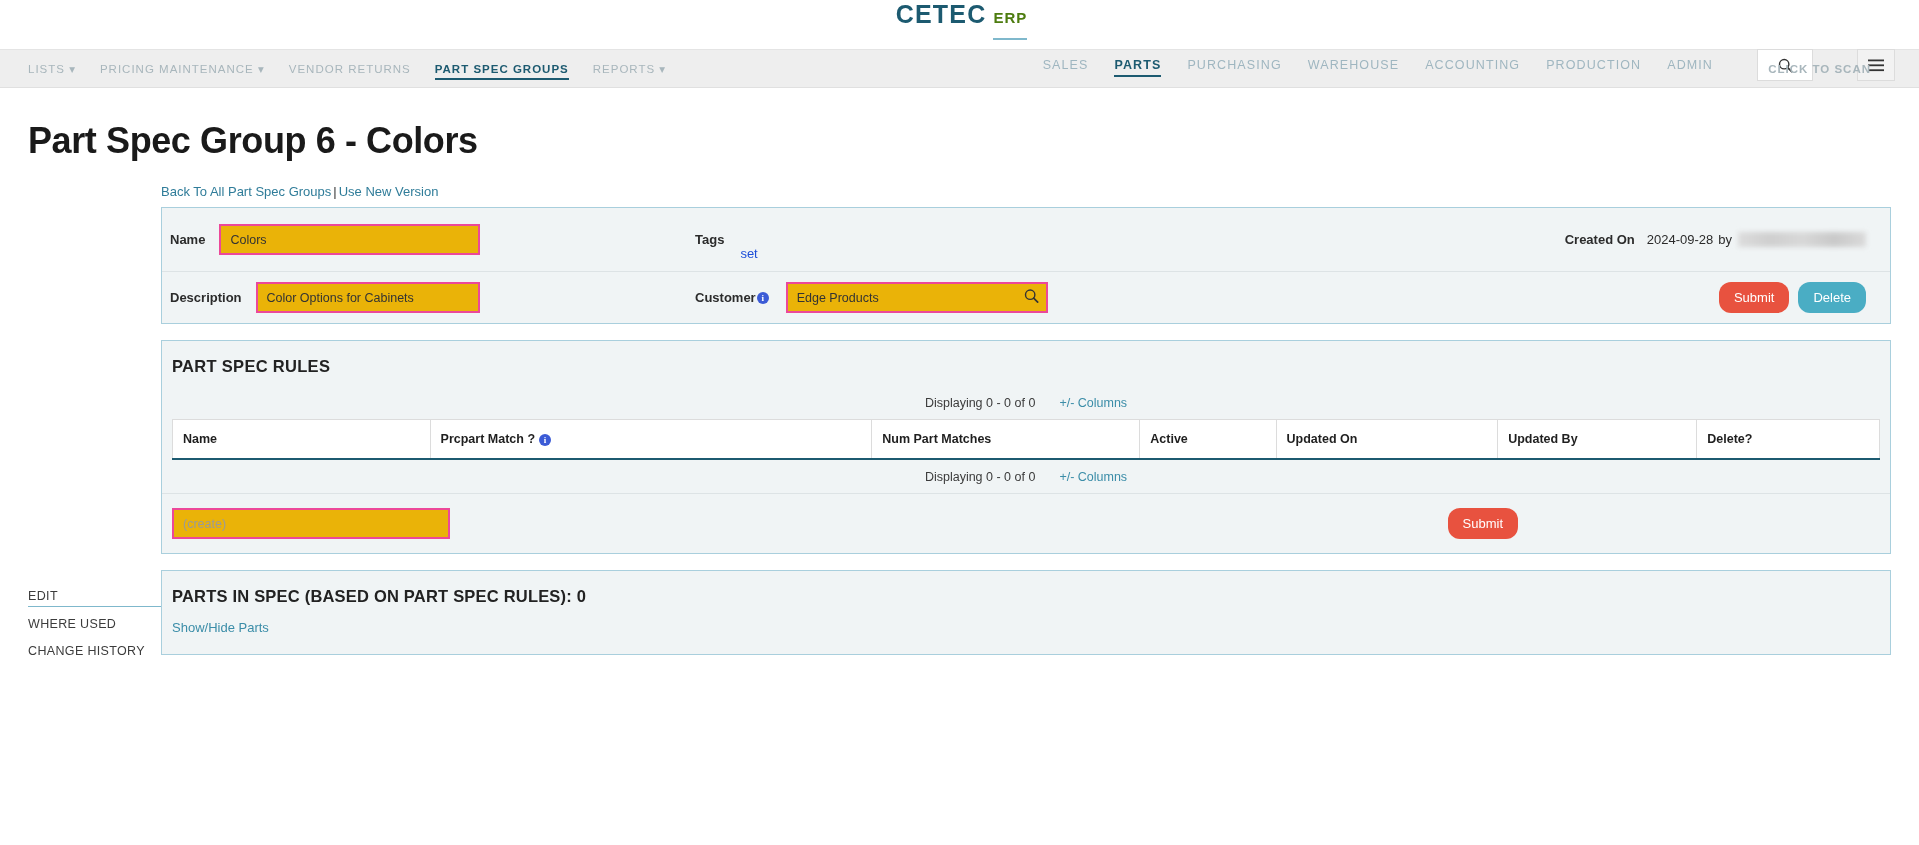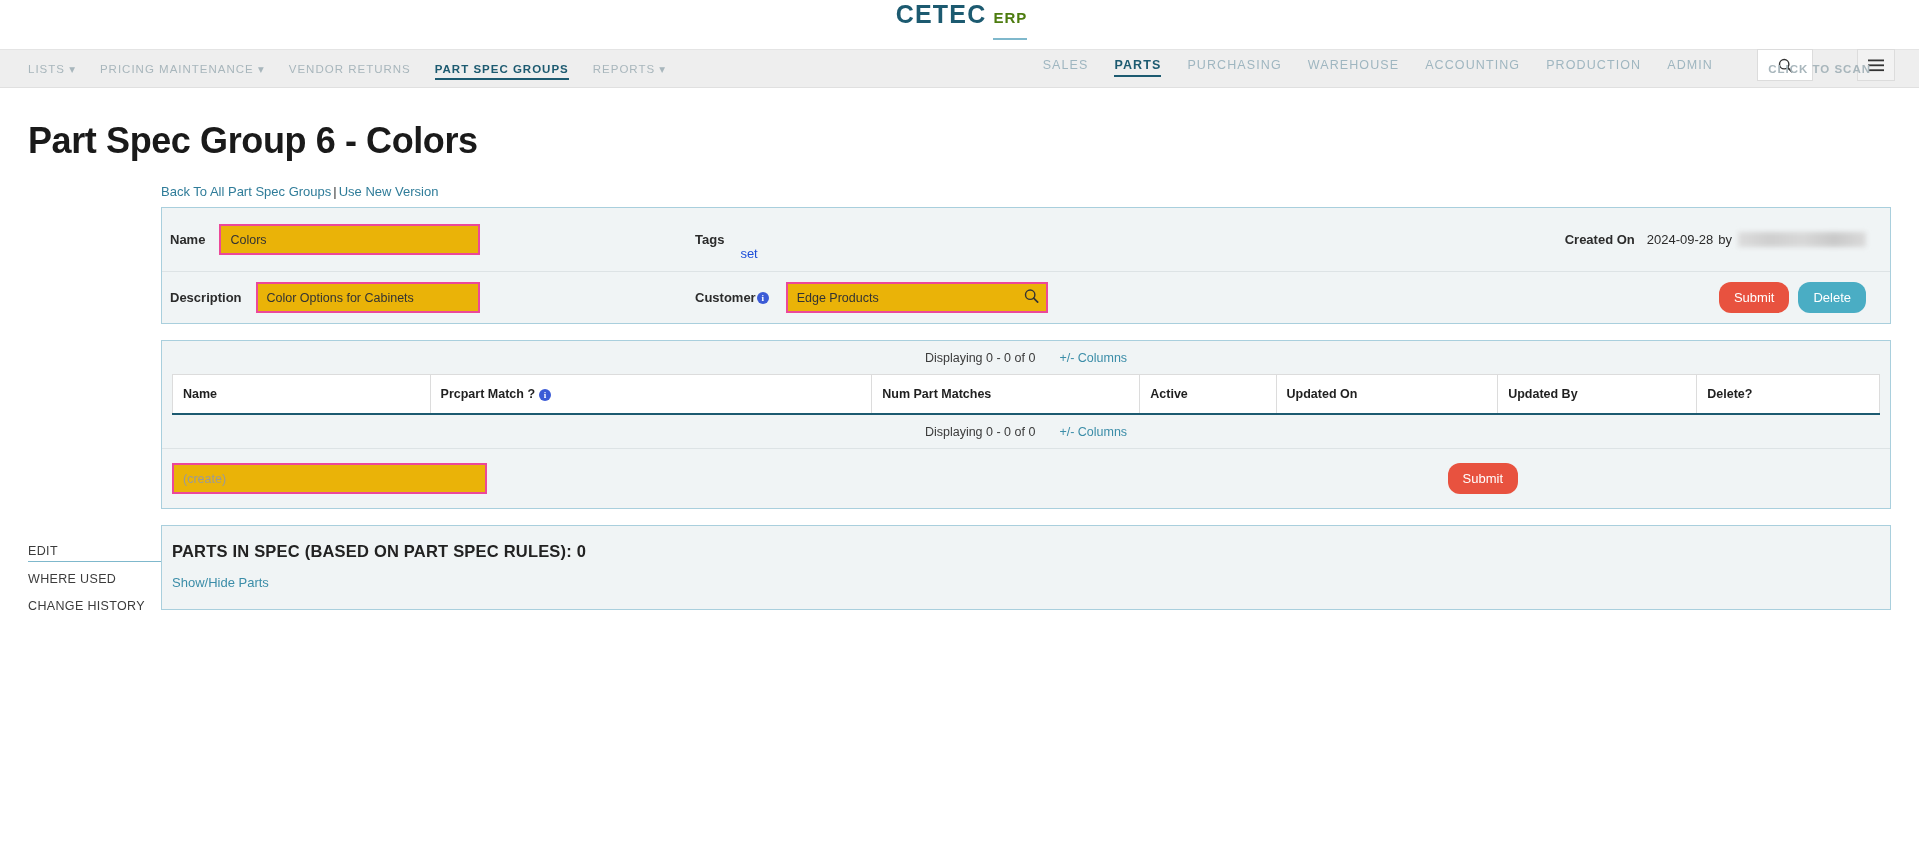--- a/index.html
+++ b/index.html
@@ -203,21 +203,21 @@
   .col-num  { width: 17.9%; }
   .col-act  { width: 9.1%; }
   .col-upo  { width: 14.8%; }
   .col-upb  { width: 13.3%; }
   .col-del  { width: 12.2%; }
 
   .create-row {
     display: flex; align-items: center;
     padding: 14px 10px; border-top: 1px solid #dde3e5;
   }
-  .create-input { width: 315px; }
+  .create-input { width: 278px; }
   .create-submit { margin-left: auto; margin-right: 362px; }
 
   
   .spec-panel { padding-bottom: 18px; }
   .spec-title {
     font-size: 16.5px; font-weight: bold; color: #222;
     padding: 16px 0 0 10px; letter-spacing: 0.2px;
   }
   .spec-link {
     display: inline-block; font-size: 13px; color: #3b8da8;
@@ -327,20 +327,21 @@
           </div>
 
           <div class="right-col">
             <button class="btn btn-submit">Submit</button>
             <button class="btn btn-delete">Delete</button>
           </div>
         </div>
       </div>
 
       <div class="panel">
+        <div class="panel-title">PART SPEC RULES</div>
 
         <div class="disp-bar">
           <span>Displaying 0 - 0 of 0</span>
           <a href="#">+/- Columns</a>
         </div>
 
         <table class="rules-table">
           <thead>
             <tr>
               <th class="col-name">Name</th>

